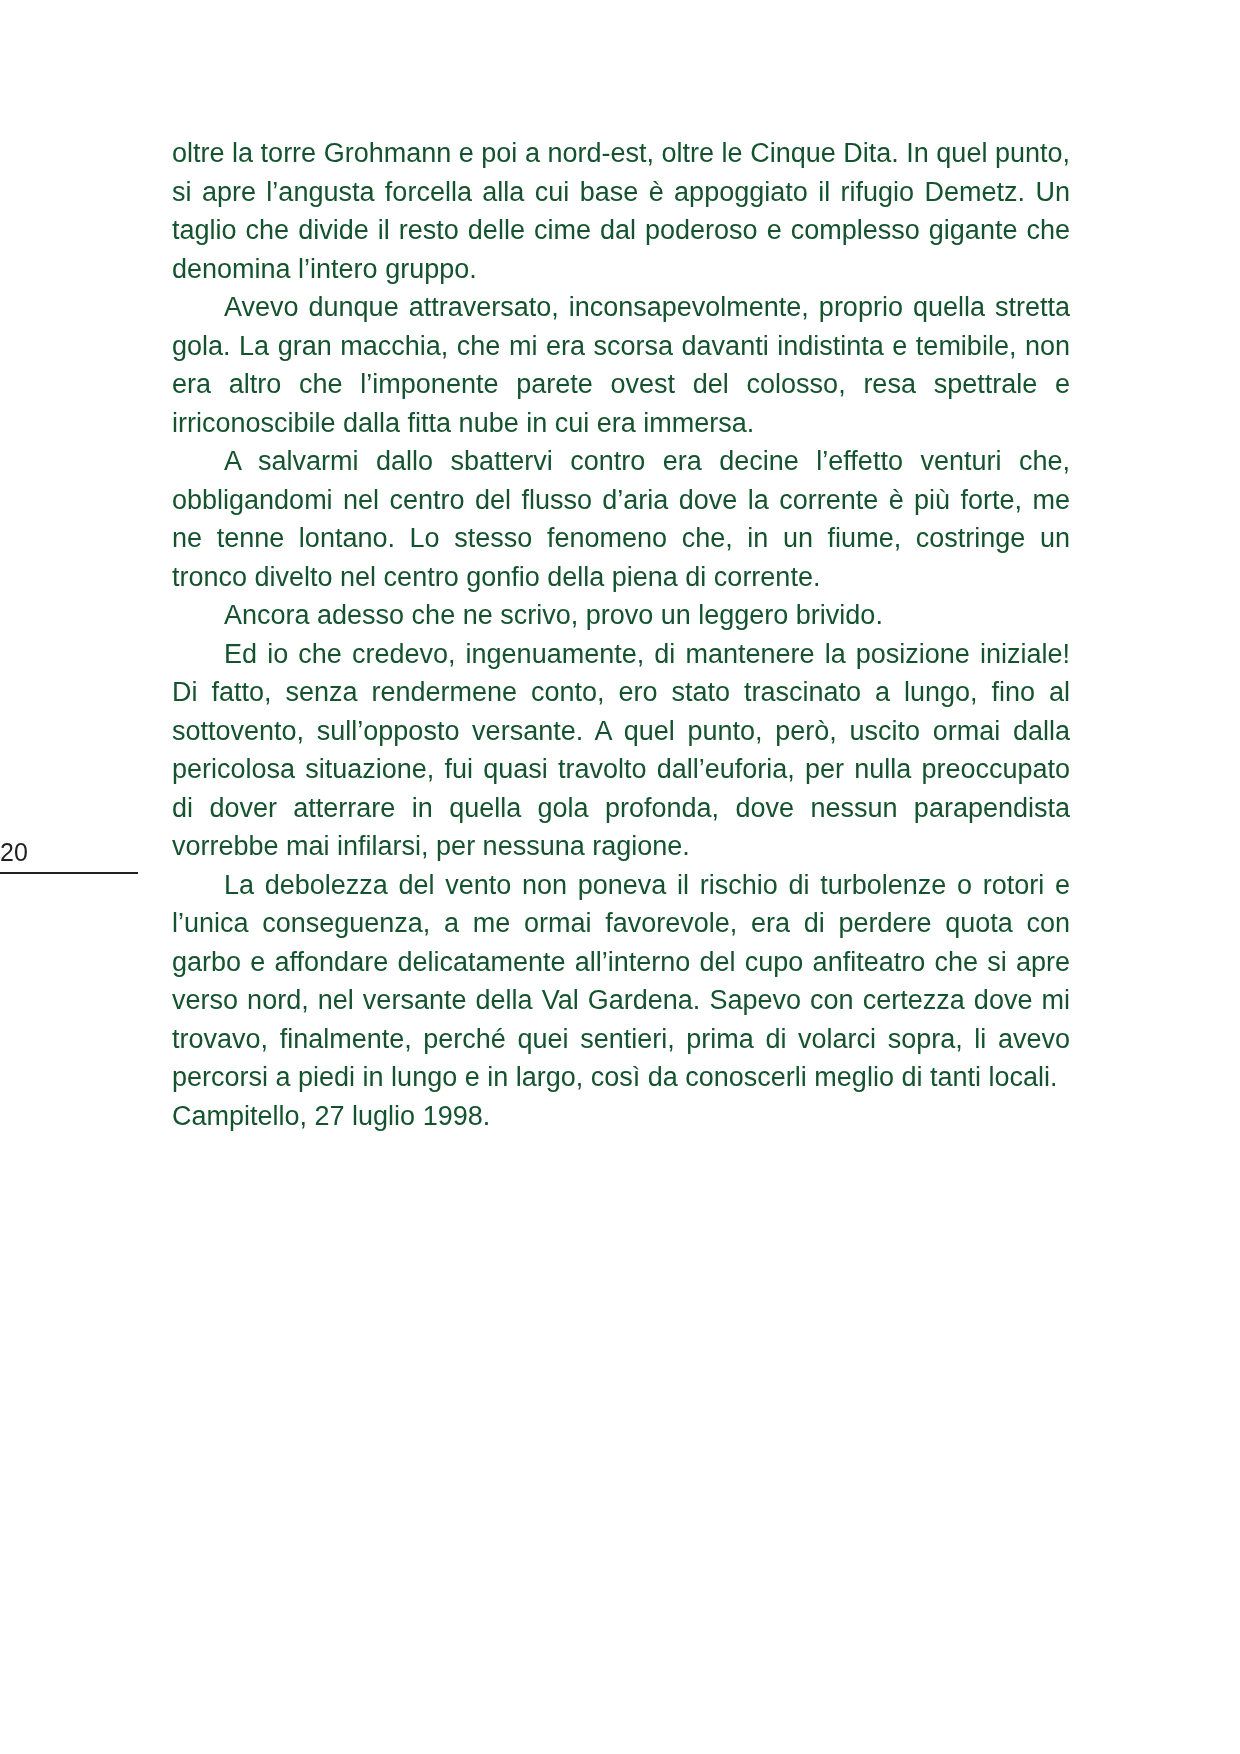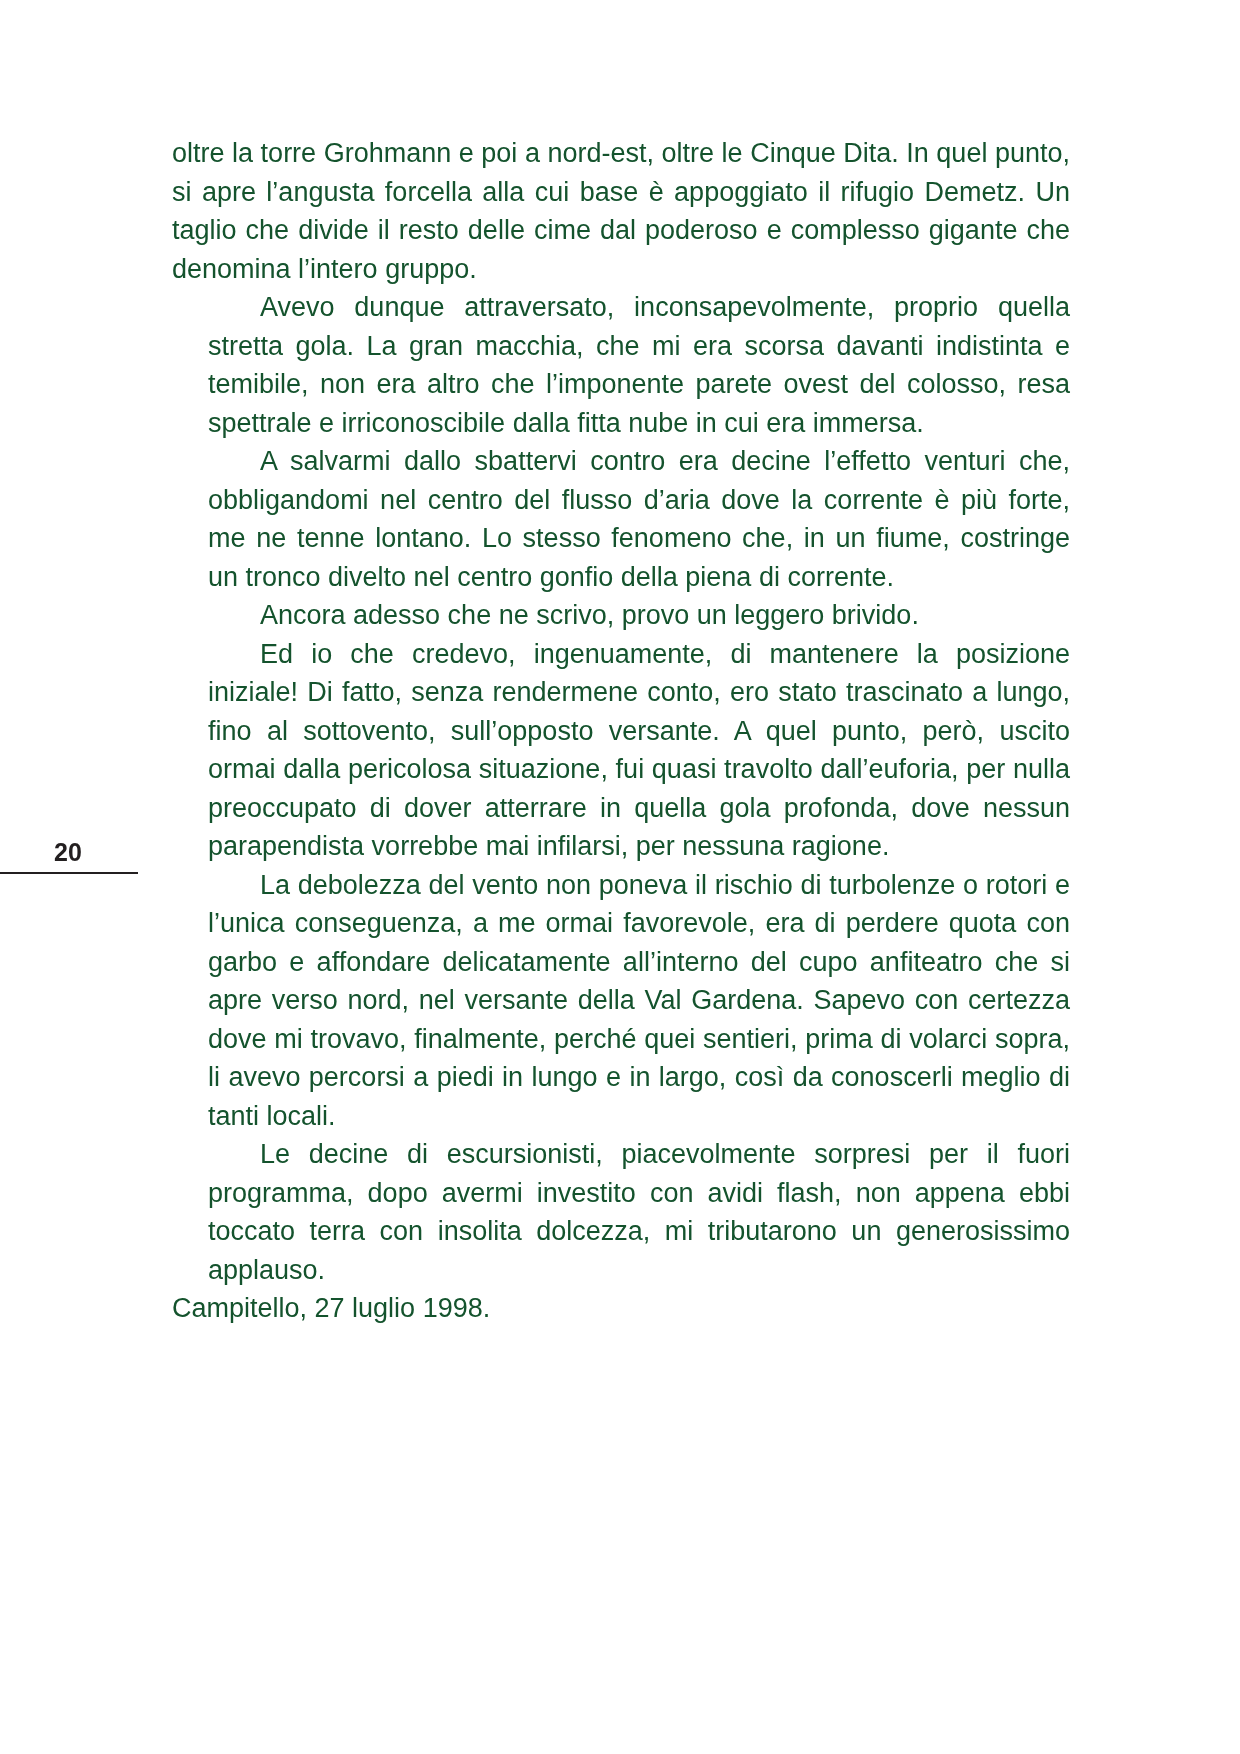--- a/index.html
+++ b/index.html
@@ -14,24 +14,24 @@
     background: #ffffff;
     overflow: hidden;
     font-family: "Liberation Sans", "DejaVu Sans", sans-serif;
     color: #231f20;
   }
   .pagenum {
     position: absolute;
     top: 838px;
     left: 0;
     width: 136px;
-    text-align: center;
+    text-align: left;
     font-size: 25px;
     line-height: 28px;
-    font-weight: bold;
+    font-weight: normal;
     color: #231f20;
   }
   .pagenum-rule {
     position: absolute;
     top: 872px;
     left: 0;
     width: 138px;
     height: 0;
     border-top: 2px solid #231f20;
   }
@@ -45,21 +45,20 @@
     color: #14532d;
   }
   .para {
     margin: 0;
     padding: 0;
     text-align: justify;
     text-indent: 0;
   }
   .para.indent {
     text-indent: 52px;
-    margin-left: 36px;
   }
   .para.right {
     text-align: left;
     text-indent: 0;
   }
   .it {
   }
 </style>
 </head>
 <body>
@@ -67,16 +66,15 @@
 <div class="page">
   <div class="pagenum">20</div>
   <div class="pagenum-rule"></div>
   <div class="text-block" id="text-block">
       <p class="para"><span>oltre la torre Grohmann e poi a nord-est, oltre le Cinque Dita. In quel punto, si apre l’angusta forcella alla cui base è appoggiato il rifugio Demetz. Un taglio che divide il resto delle cime dal poderoso e complesso gigante che denomina l’intero gruppo.</span></p>
       <p class="para indent"><span>Avevo dunque attraversato, inconsapevolmente, proprio quella stretta gola. La gran macchia, che mi era scorsa davanti indistinta e temibile, non era altro che l’imponente parete ovest del colosso, resa spettrale e irriconoscibile dalla fitta nube in cui era immersa.</span></p>
       <p class="para indent"><span>A salvarmi dallo sbattervi contro era decine l’</span><span class="it">effetto venturi</span><span> che, obbligandomi nel centro del flusso d’aria dove la corrente è più forte, me ne tenne lontano. Lo stesso fenomeno che, in un fiume, costringe un tronco divelto nel centro gonfio della piena di corrente.</span></p>
       <p class="para indent"><span>Ancora adesso che ne scrivo, provo un leggero brivido.</span></p>
       <p class="para indent"><span>Ed io che credevo, ingenuamente, di mantenere la posizione iniziale! Di fatto, senza rendermene conto, ero stato trascinato a lungo, fino al sottovento, sull’opposto versante. A quel punto, però, uscito ormai dalla pericolosa situazione, fui quasi travolto dall’euforia, per nulla preoccupato di dover atterrare in quella gola profonda, dove nessun parapendista vorrebbe mai infilarsi, per nessuna ragione.</span></p>
       <p class="para indent"><span>La debolezza del vento non poneva il rischio di turbolenze o rotori e l’unica conseguenza, a me ormai favorevole, era di perdere quota con garbo e affondare delicatamente all’interno del cupo anfiteatro che si apre verso nord, nel versante della Val Gardena. Sapevo con certezza dove mi trovavo, finalmente, perché quei sentieri, prima di volarci sopra, li avevo percorsi a piedi in lungo e in largo, così da conoscerli meglio di tanti locali.</span></p>
-      <p class="para indent"><span>Le decine di escursionisti, piacevolmente sorpresi per il fuori programma, dopo avermi investito con avidi flash, non appena ebbi toccato terra con insolita dolcezza, mi tributarono un generosissimo applauso.</span></p>
       <p class="para right"><span class="it">Campitello, 27 luglio 1998.</span></p>
     </div>
 </div>
 
 </body></html>

